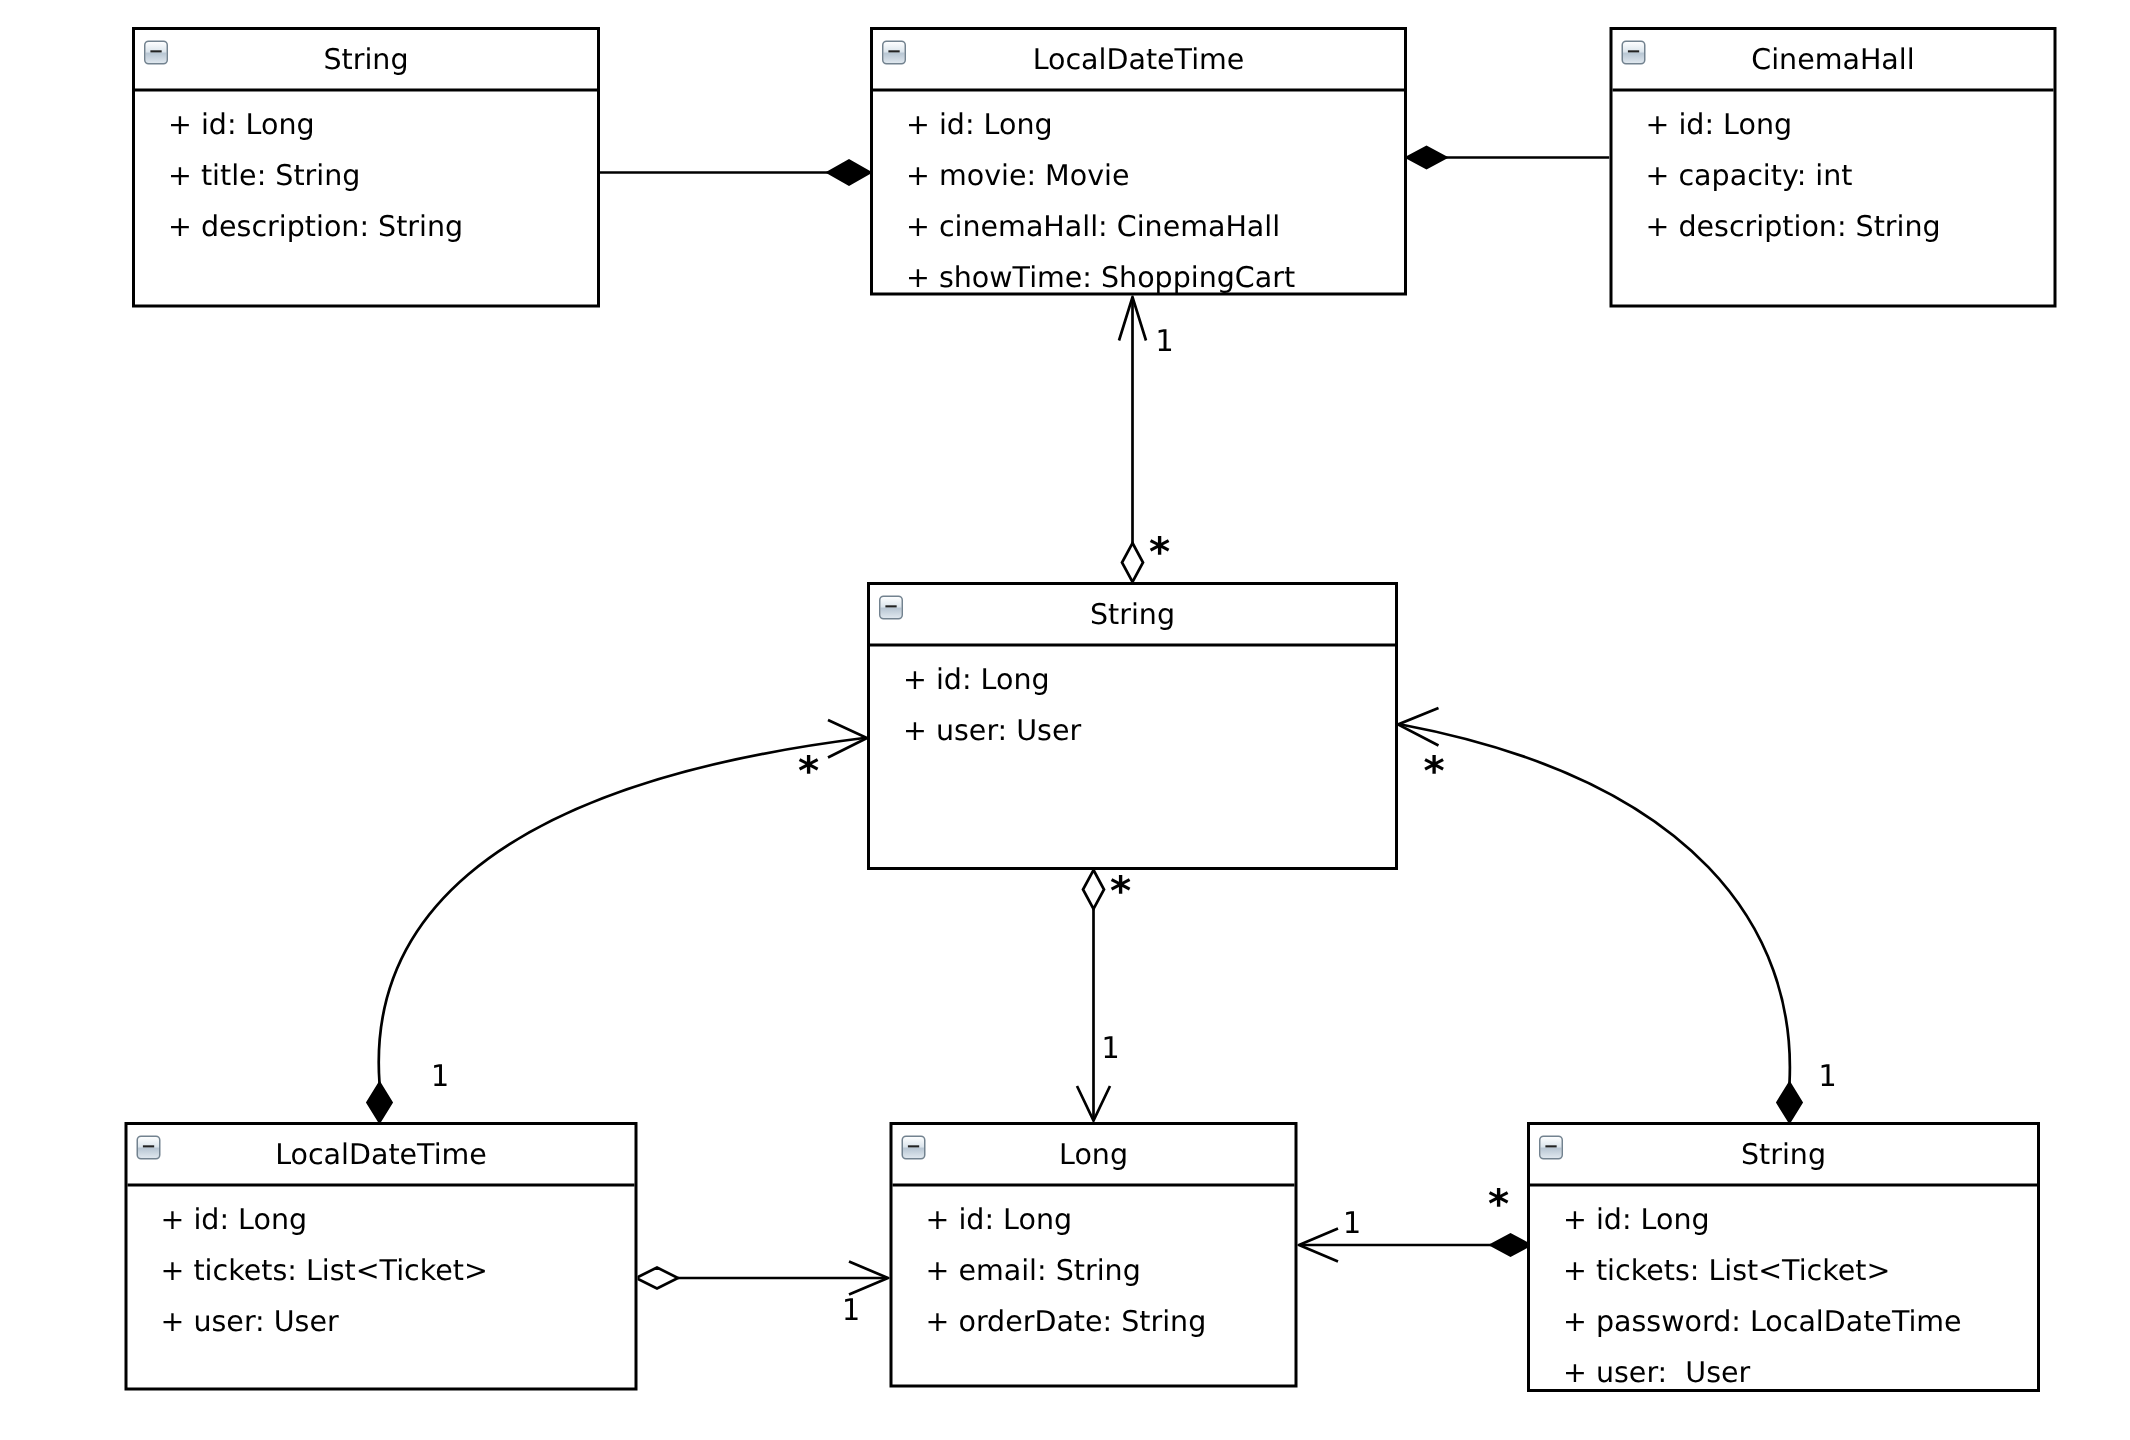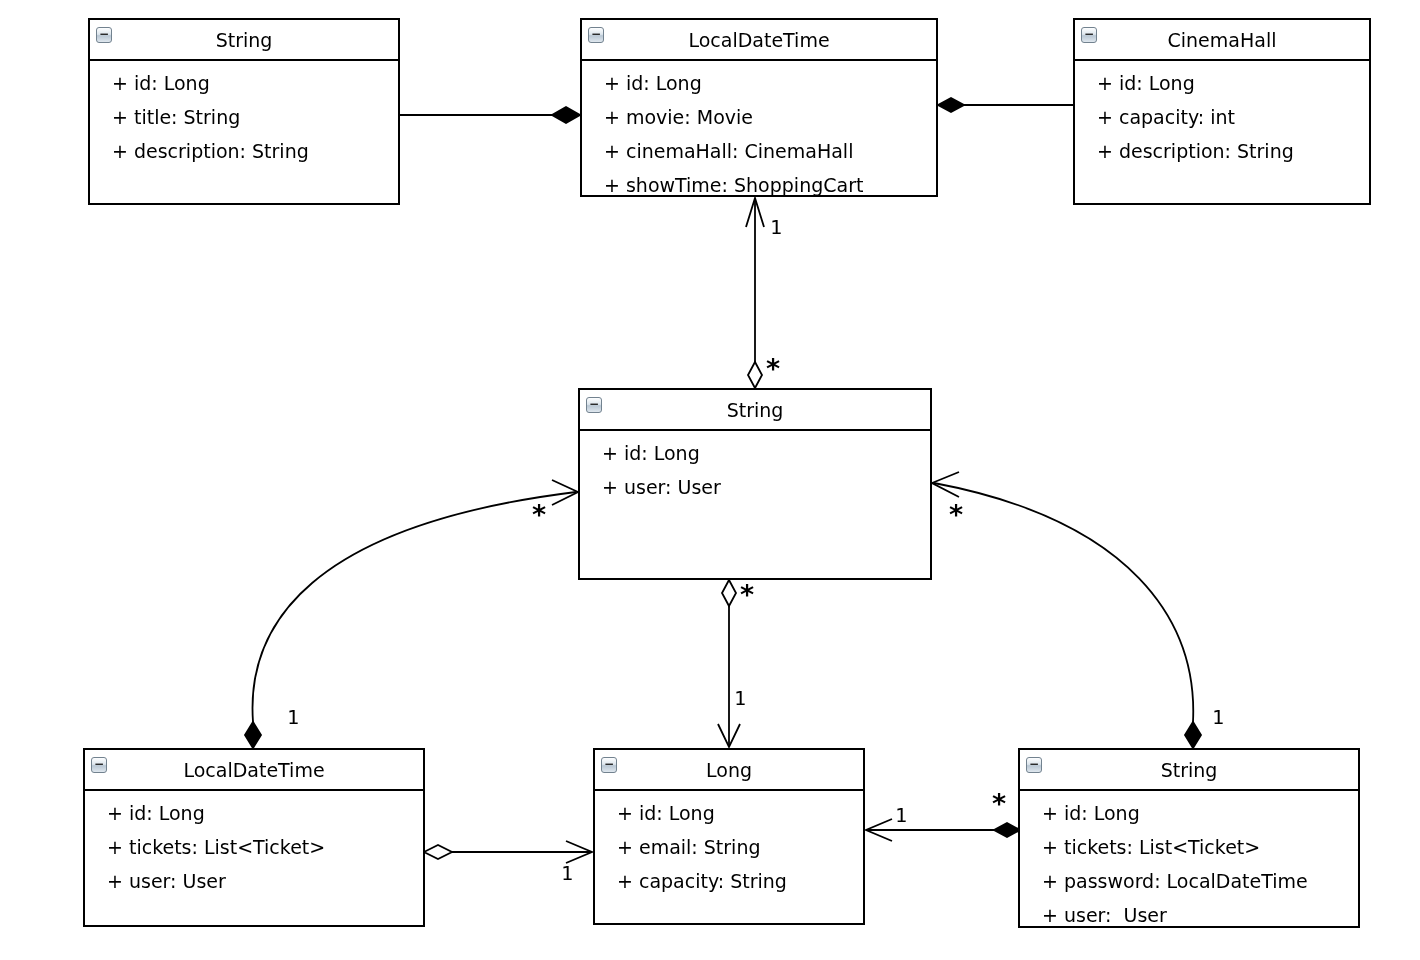--- a/index.html
+++ b/index.html
@@ -184,21 +184,21 @@
   </div>
 
   <div class="uml-class" style="left:593px; top:748px; width:272px; height:177px;">
     <div class="uml-title">
       <span class="collapse-btn">−</span>
       <span>Long</span>
     </div>
     <div class="uml-attrs">
       <div class="attr">+ id: Long</div>
       <div class="attr">+ email: String</div>
-      <div class="attr">+ capacity: String</div>
+      <div class="attr">+ orderDate: String</div>
     </div>
   </div>
 
   <div class="uml-class" style="left:1018px; top:748px; width:342px; height:180px;">
     <div class="uml-title">
       <span class="collapse-btn">−</span>
       <span>String</span>
     </div>
     <div class="uml-attrs">
       <div class="attr">+ id: Long</div>

